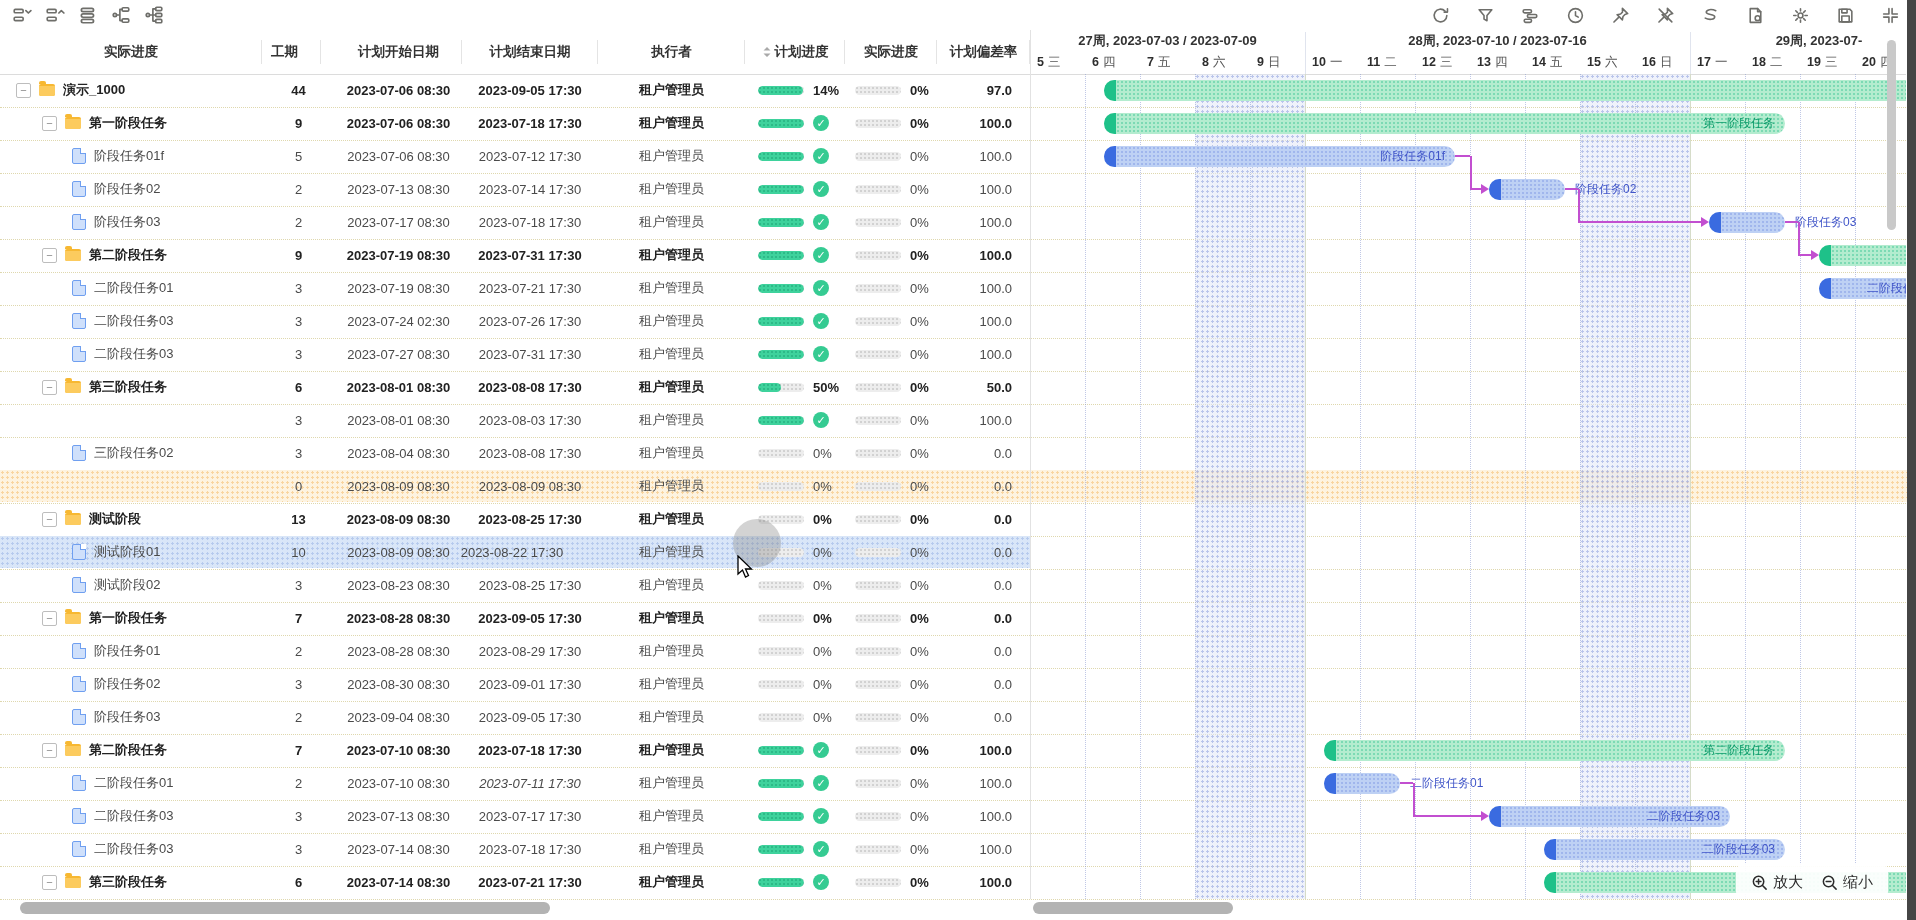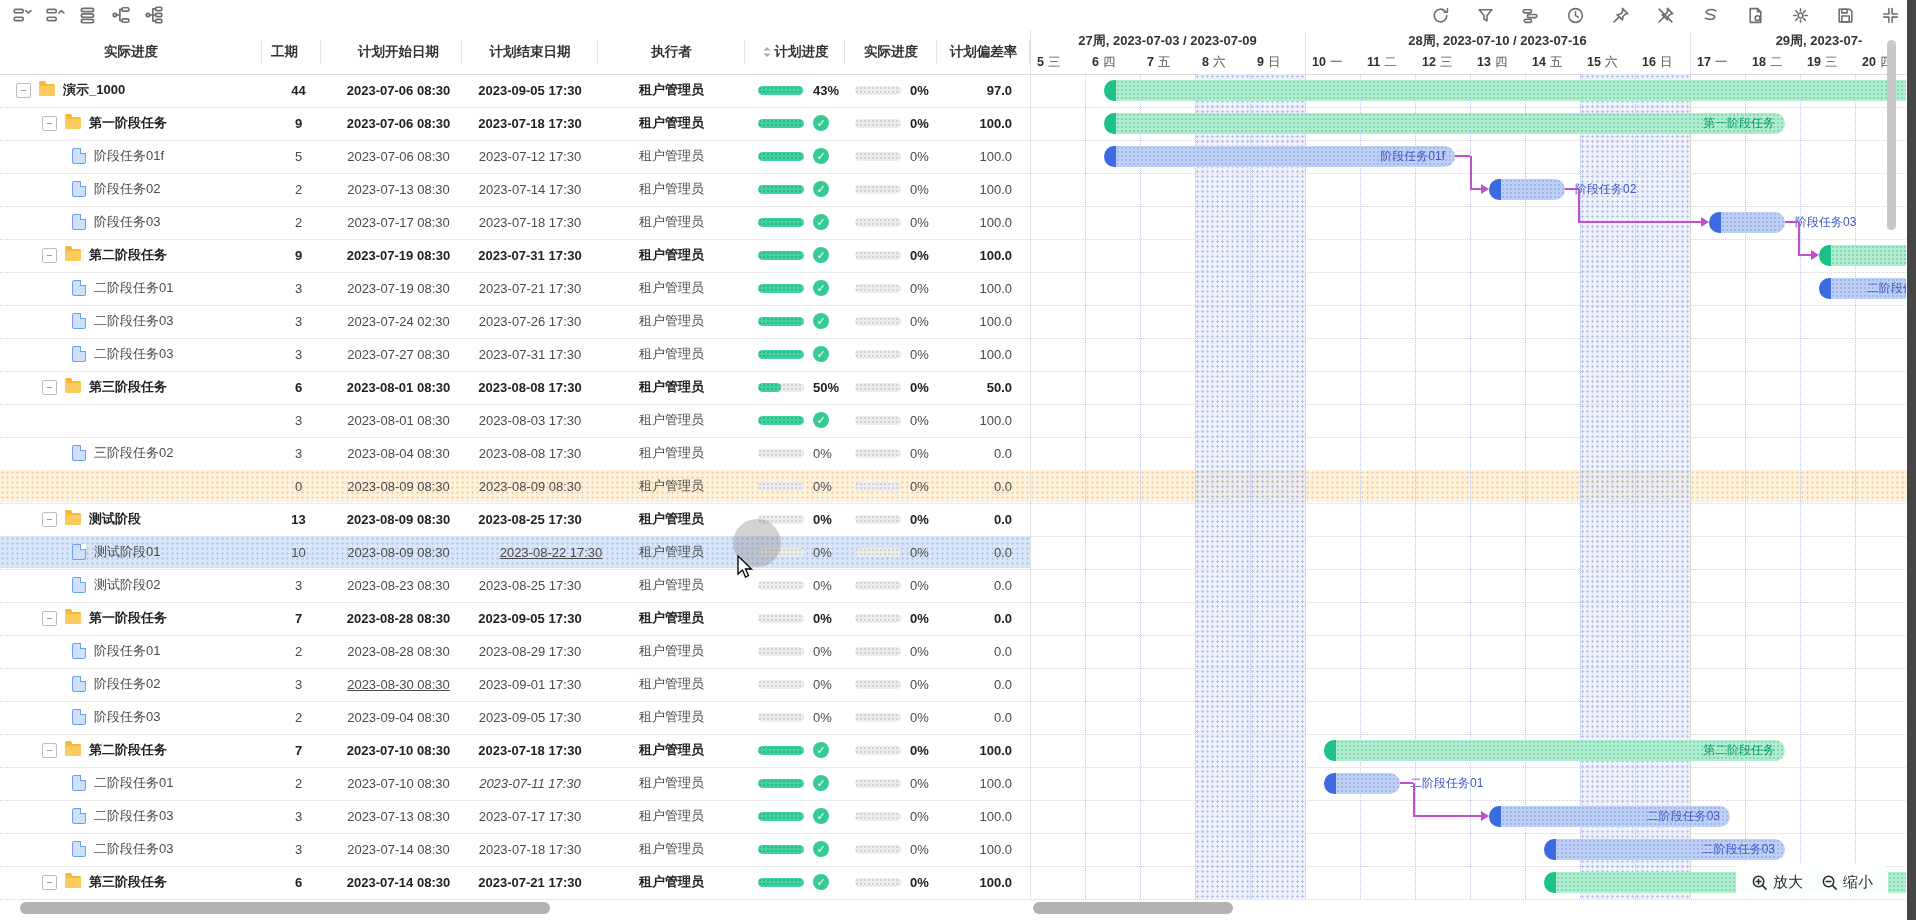--- a/index.html
+++ b/index.html
@@ -275,21 +275,21 @@
           <span>演示_1000</span>
         </div>
         <div class="cell c-center" style="left: 262px; width: 73px;">44</div>
         <div class="cell c-center" style="left: 335px; width: 127px;">2023-07-06 08:30</div>
         <div class="cell c-center" style="left: 462px; width: 136px;">2023-09-05 17:30</div>
         <div class="cell c-center" style="left: 598px; width: 147px;">租户管理员</div>
         <div class="cell" style="left: 758px; width: 86px;">
           <span class="pill">
             <span class="fill" style="width: 44.62px;"></span>
           </span>
-          <span class="pctlabel">43%</span>
+          <span class="pctlabel">14%</span>
         </div>
         <div class="cell" style="left: 855px; width: 80px;">
           <span class="pill"></span>
           <span class="pctlabel">0%</span>
         </div>
         <div class="cell c-right" style="left: 938px; width: 74px;">97.0</div>
       </div>
       <div class="row bold" style="top: 33px;">
         <div class="cell namecell" style="left: 42px; width: 246px;">
           <span class="expander">−</span>
@@ -561,21 +561,21 @@
         <div class="cell c-right" style="left: 938px; width: 74px;">0.0</div>
       </div>
       <div class="row" style="top: 462px;">
         <div class="hl selected"></div>
         <div class="cell namecell" style="left: 72px; width: 246px;">
           <span class="fileic"></span>
           <span>测试阶段01</span>
         </div>
         <div class="cell c-center" style="left: 262px; width: 73px;">10</div>
         <div class="cell c-center" style="left: 335px; width: 127px;">2023-08-09 08:30</div>
-        <div class="cell c-center" style="left: 483px; width: 136px; text-decoration: underline;">2023-08-22 17:30</div>
+        <div class="cell c-center" style="left: 444px; width: 136px;">2023-08-22 17:30</div>
         <div class="cell c-center" style="left: 598px; width: 147px;">租户管理员</div>
         <div class="cell" style="left: 758px; width: 86px;">
           <span class="pill">
             <span class="fill" style="width: 0px;"></span>
           </span>
           <span class="pctlabel">0%</span>
         </div>
         <div class="cell" style="left: 855px; width: 80px;">
           <span class="pill"></span>
           <span class="pctlabel">0%</span>
@@ -645,21 +645,21 @@
           <span class="pctlabel">0%</span>
         </div>
         <div class="cell c-right" style="left: 938px; width: 74px;">0.0</div>
       </div>
       <div class="row" style="top: 594px;">
         <div class="cell namecell" style="left: 72px; width: 246px;">
           <span class="fileic"></span>
           <span>阶段任务02</span>
         </div>
         <div class="cell c-center" style="left: 262px; width: 73px;">3</div>
-        <div class="cell c-center" style="left: 335px; width: 127px; text-decoration: underline;">2023-08-30 08:30</div>
+        <div class="cell c-center" style="left: 335px; width: 127px;">2023-08-30 08:30</div>
         <div class="cell c-center" style="left: 462px; width: 136px;">2023-09-01 17:30</div>
         <div class="cell c-center" style="left: 598px; width: 147px;">租户管理员</div>
         <div class="cell" style="left: 758px; width: 86px;">
           <span class="pill">
             <span class="fill" style="width: 0px;"></span>
           </span>
           <span class="pctlabel">0%</span>
         </div>
         <div class="cell" style="left: 855px; width: 80px;">
           <span class="pill"></span>

